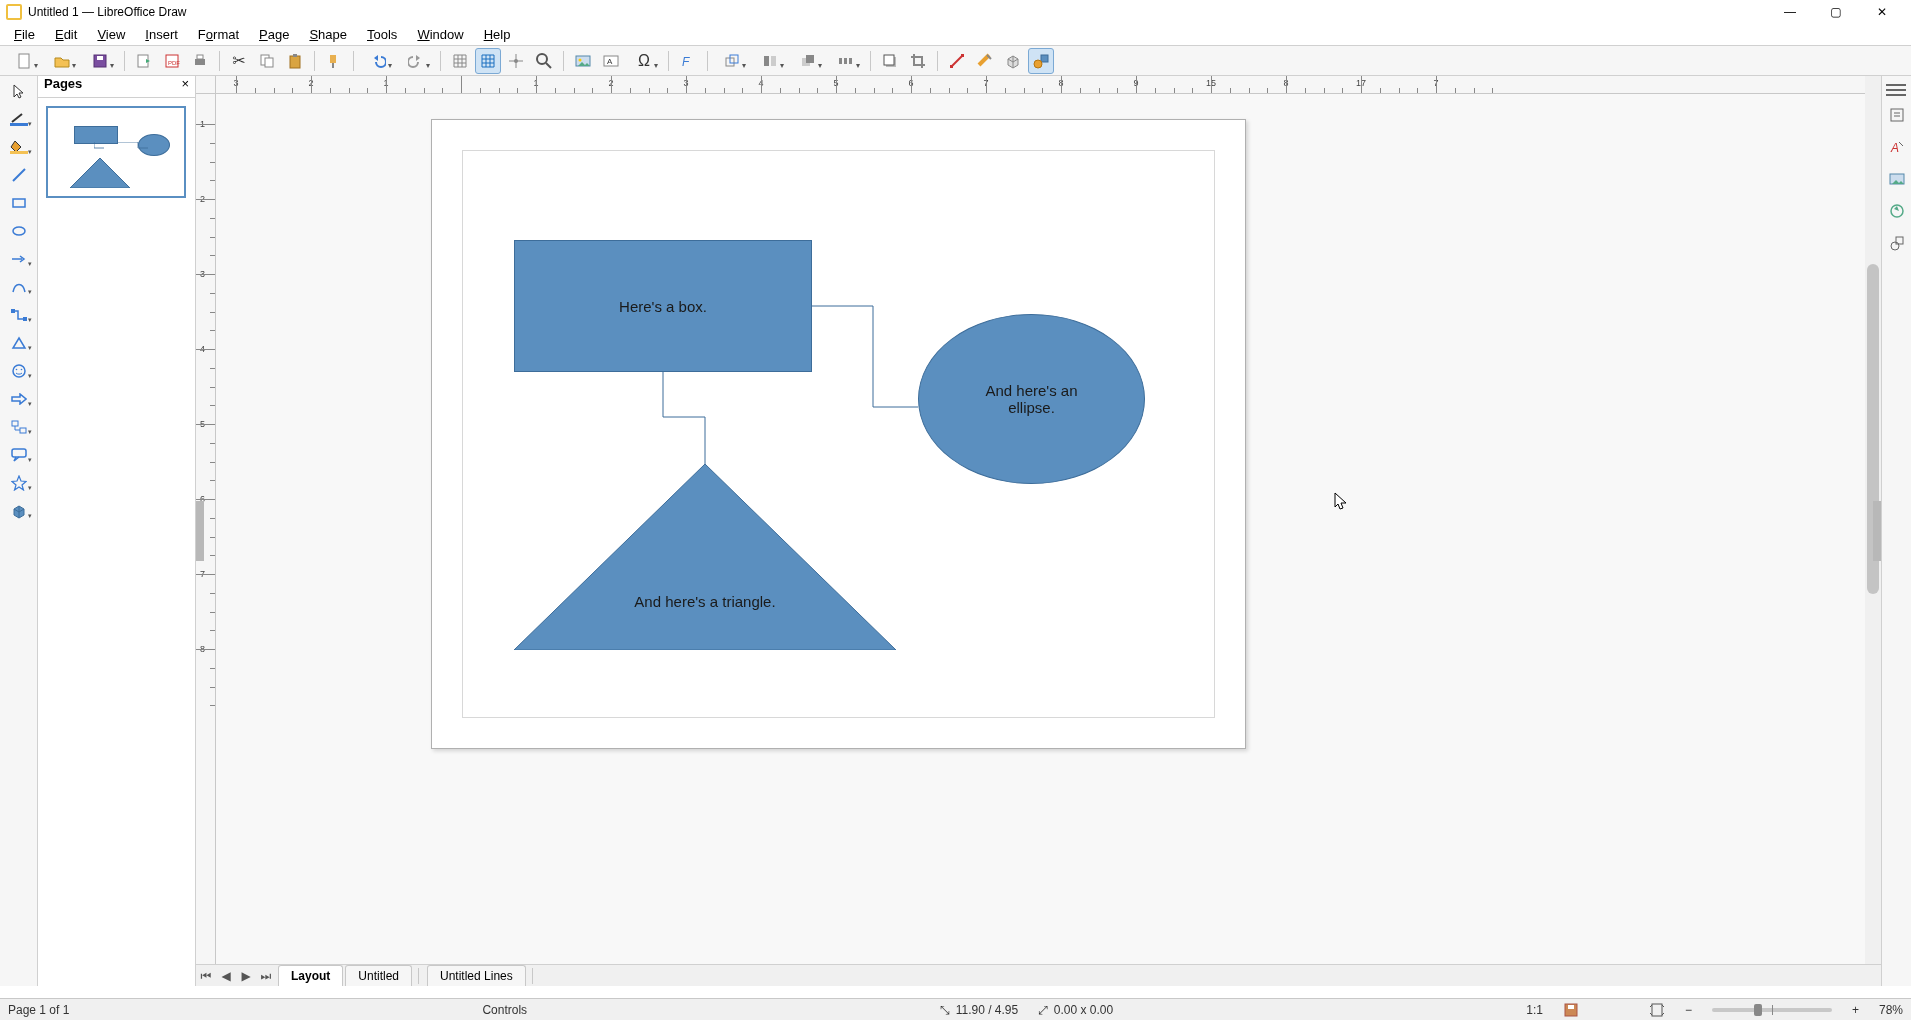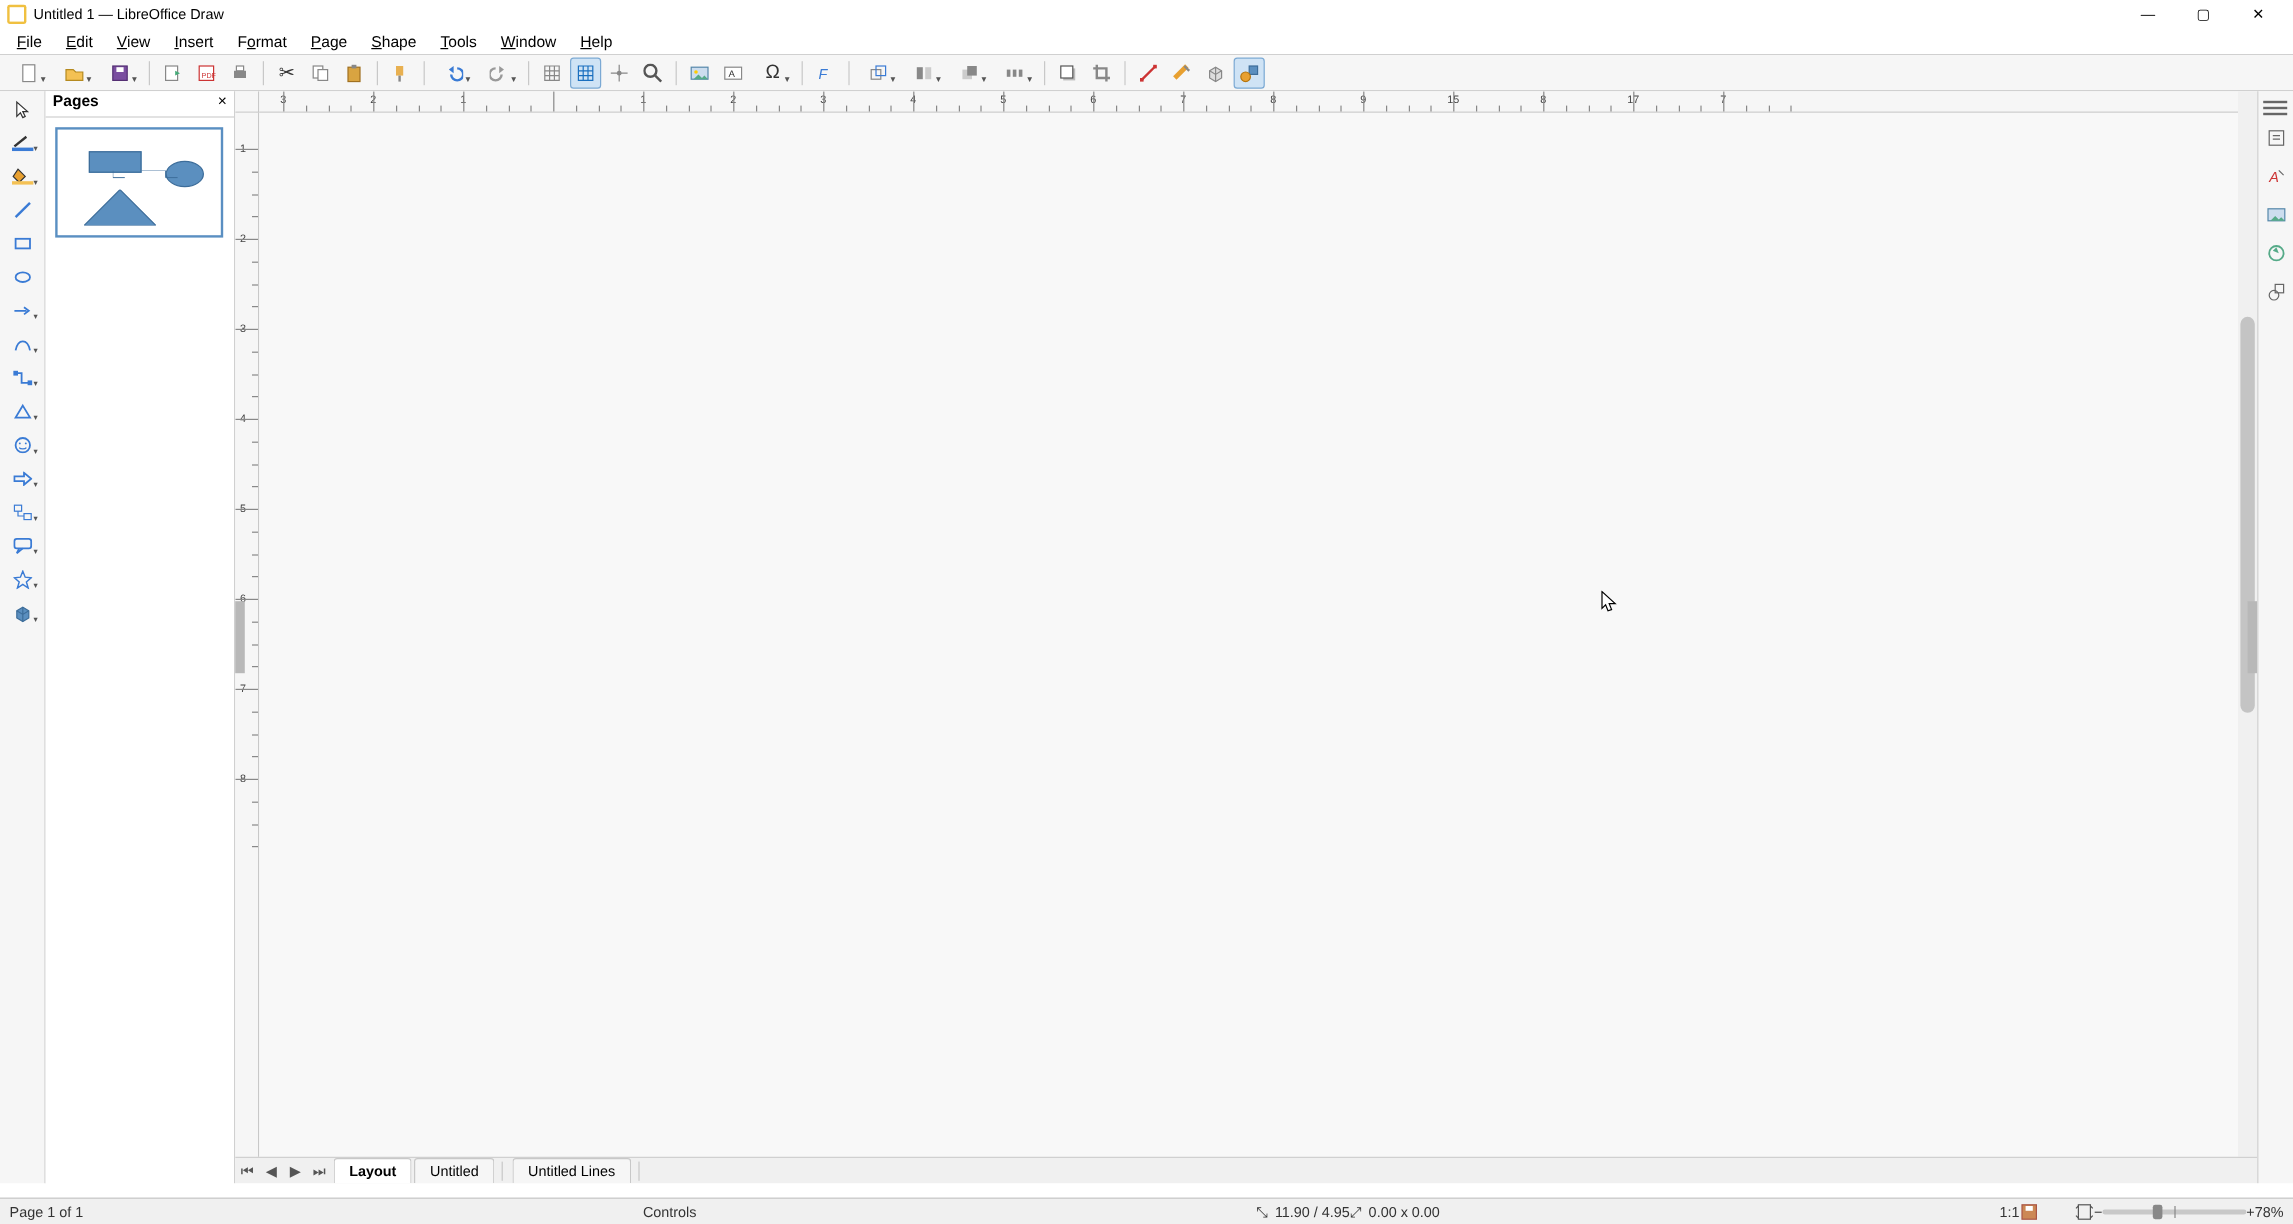--- a/index.html
+++ b/index.html
@@ -77,21 +77,21 @@
 .grip-r { position: absolute; right: 30px; top: 50%; width: 8px; height: 60px; background: #b8b8b8; transform: translateY(-50%); cursor: pointer; }
 
 
 .tabstrip { position: absolute; left: 196px; right: 30px; bottom: 0; height: 22px; background: #f0f0f0; border-top: 1px solid #d0d0d0; display: flex; align-items: center; font-size: 12px; }
 .tabstrip .nav-btn { width: 20px; height: 20px; display: flex; align-items: center; justify-content: center; cursor: pointer; color: #555; }
 .tabstrip .tab { padding: 3px 12px; border: 1px solid #c8c8c8; border-bottom: none; background: #f6f6f6; margin-left: 2px; cursor: pointer; border-radius: 3px 3px 0 0; }
 .tabstrip .tab.active { background: #ffffff; font-weight: bold; }
 .tabstrip .tsep { width:1px; height:16px; background:#c8c8c8; margin:0 6px;}
 
 
-.statusbar { position: absolute; left: 0; right: 0; bottom: 0; height: 22px; background: #f0f0f0; border-top: 1px solid #c8c8c8; display: flex; align-items: center; font-size: 12px; padding: 0 8px; }
+.statusbar { position: absolute; left: 0; right: 0; bottom: 0; height: 22px; background: #f0f0f0; border-top: 1px solid #c8c8c8; display: flex; align-items: center; font-size: 12px; padding: 0 8px; gap: 20px; }
 .statusbar .sb-grow { flex: 1; }
 .statusbar .sb-seg { display: flex; align-items: center; gap: 6px; color: #333; }
 .zoom-slider { width: 120px; height: 4px; background: #c8c8c8; position: relative; border-radius: 2px; }
 .zoom-slider .knob { position: absolute; left: 35%; top: -4px; width: 8px; height: 12px; background: #888; border-radius: 2px; }
 .zoom-slider .mid { position:absolute; left:50%; top:-3px; width:1px; height:10px; background:#888;}
 
 
 .cursor-ind { position:absolute; width:14px; height:18px; pointer-events:none;}
 .cursor-ind svg{display:block;}
 
@@ -562,20 +562,46 @@
       </div>
 
     <div class="vscroll">
         <div class="thumb"></div>
       </div>
     <div class="hscroll">
         <div class="thumb"></div>
       </div>
 
     <div class="page-viewport">
+      <div class="page">
+        <div class="margin"></div>
+
+        <svg class="connector" style="left:0;top:0;overflow:visible;" width="815" height="630">
+          <path d="M231 252 V297 H273 V345"></path>
+        </svg>
+        <svg class="connector" style="left:0;top:0;overflow:visible;" width="815" height="630">
+          <path d="M380 186 H441 V287 H486"></path>
+        </svg>
+
+        <div class="shape-box" style="left:82px;top:120px;width:298px;height:132px;">
+          <span>Here's a box.</span>
+        </div>
+
+        <div class="shape-ellipse" style="left:486px;top:194px;width:227px;height:170px;white-space:pre-line;">
+          <span>And here's an
+ellipse.</span>
+        </div>
+
+        <div class="shape-triangle" style="left:82px;top:344px;width:382px;height:186px;">
+          <svg width="382" height="186">
+              <path d="M191 0 L382 186 L0 186 Z" fill="#5b8fbf" stroke="#3d6d9a"></path>
+            </svg>
+          <div class="tri-label">And here's a triangle.</div>
+        </div>
+      </div>
 
       <div class="cursor-ind" style="left:1118px;top:398px;">
         <svg width="14" height="18">
             <path d="M1 1l0 14 3-3 2 5 3-1-2-5 5 0z" fill="#fff" stroke="#000"></path>
           </svg>
       </div>
     </div>
 
     <div class="tabstrip" style="left:0;right:0;">
       <div class="nav-btn">⏮</div>

